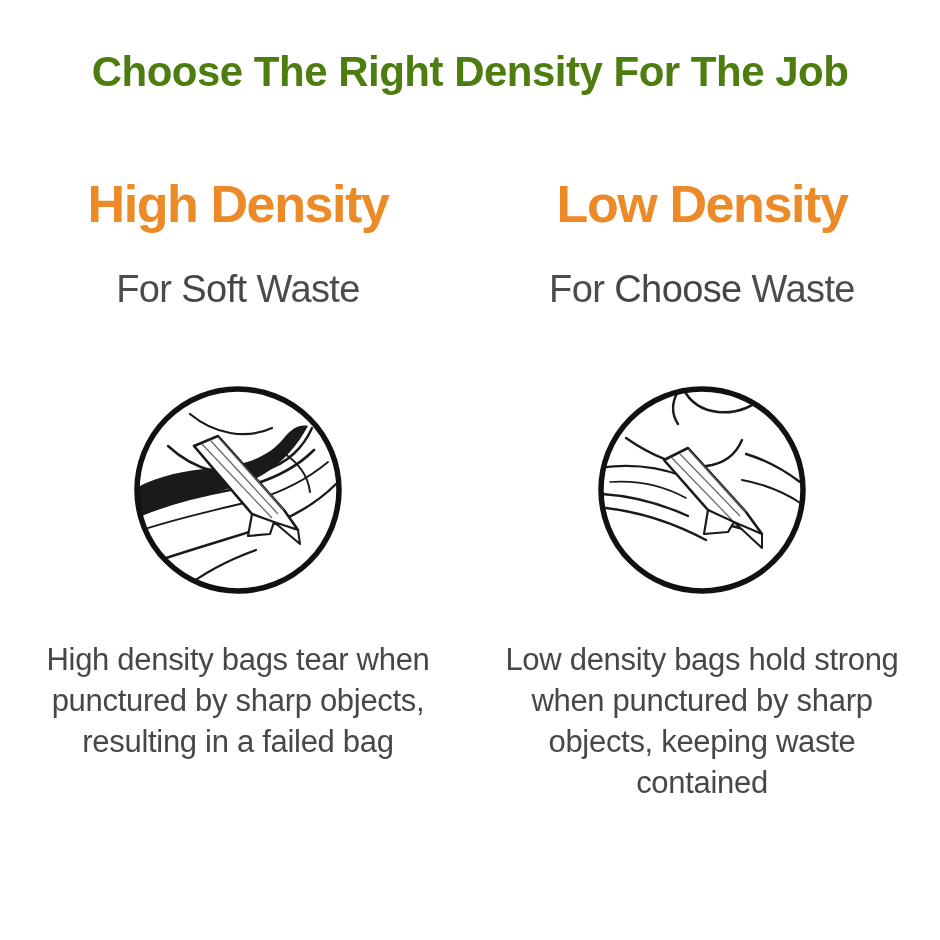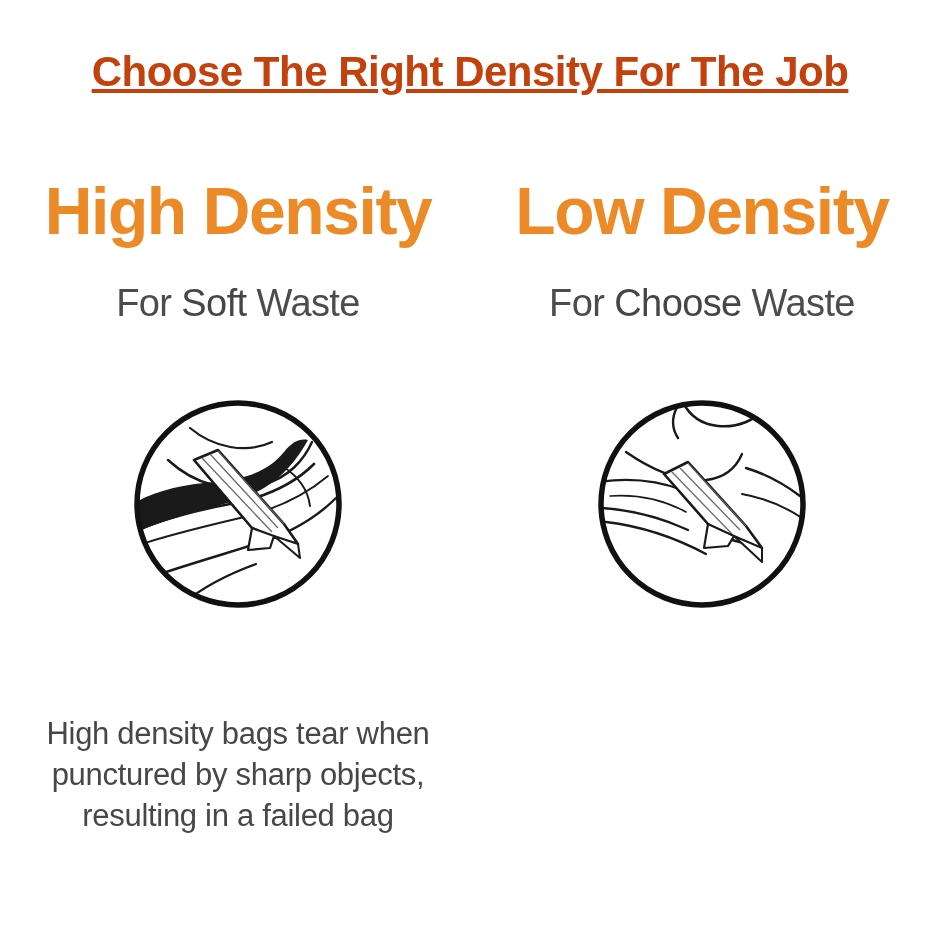--- a/index.html
+++ b/index.html
@@ -27,24 +27,23 @@
   
   .page-title {
     position: absolute;
     top: 48px;
     left: 0;
     width: 940px;
     text-align: center;
     font-size: 42px;
     font-weight: bold;
     letter-spacing: -0.5px;
-    color: #c2410c;
+    color: #4d7c0f;
     line-height: 1.12;
     white-space: nowrap;
-    text-decoration: underline;
   }
 
   
   .columns {
     position: absolute;
     top: 178px;
     left: 0;
     width: 940px;
     display: flex;
     flex-direction: row;
@@ -54,21 +53,21 @@
     width: 470px;
     display: flex;
     flex-direction: column;
     align-items: center;
     box-sizing: border-box;
   }
   .column.left  { padding: 0 8px 0 14px; }
   .column.right { padding: 0 14px 0 8px; }
 
   .density-heading {
-    font-size: 66px;
+    font-size: 52px;
     font-weight: bold;
     color: #ed8a28;
     letter-spacing: -1.4px;
     line-height: 1.0;
     white-space: nowrap;
     margin: 0;
   }
 
   .waste-subtitle {
     margin-top: 40px;
@@ -91,21 +90,21 @@
     height: 212px;
   }
   .illustration svg {
     display: block;
     width: 212px;
     height: 212px;
   }
 
   
   .caption {
-    margin-top: 104px;
+    margin-top: 44px;
     font-size: 31px;
     line-height: 1.32;
     color: #474747;
     text-align: center;
     letter-spacing: -0.3px;
     max-width: 420px;
   }
   .column.right .caption { max-width: 440px; }
 </style>
 </head>
@@ -202,16 +201,17 @@
             <path d="M92 65 L 150 128" fill="none" stroke="#6a6a6a" stroke-width="1.1"></path>
 
             <path d="M112 126 L 108 150 L 132 148 L 138 138 Z" fill="#ffffff" stroke="#1a1a1a" stroke-width="2.2" stroke-linejoin="round"></path>
             <path d="M138 138 L 166 164 L 166 150 Z" fill="#ffffff" stroke="#1a1a1a" stroke-width="2.0" stroke-linejoin="round"></path>
           </g>
 
           <circle cx="106" cy="106" r="101" fill="none" stroke="#111111" stroke-width="5.5"></circle>
         </svg>
       </div>
 
+      <div class="caption">Low density bags hold strong when punctured by sharp objects, keeping waste contained</div>
     </div>
 
   </div>
 </div>
 
 </body></html>

